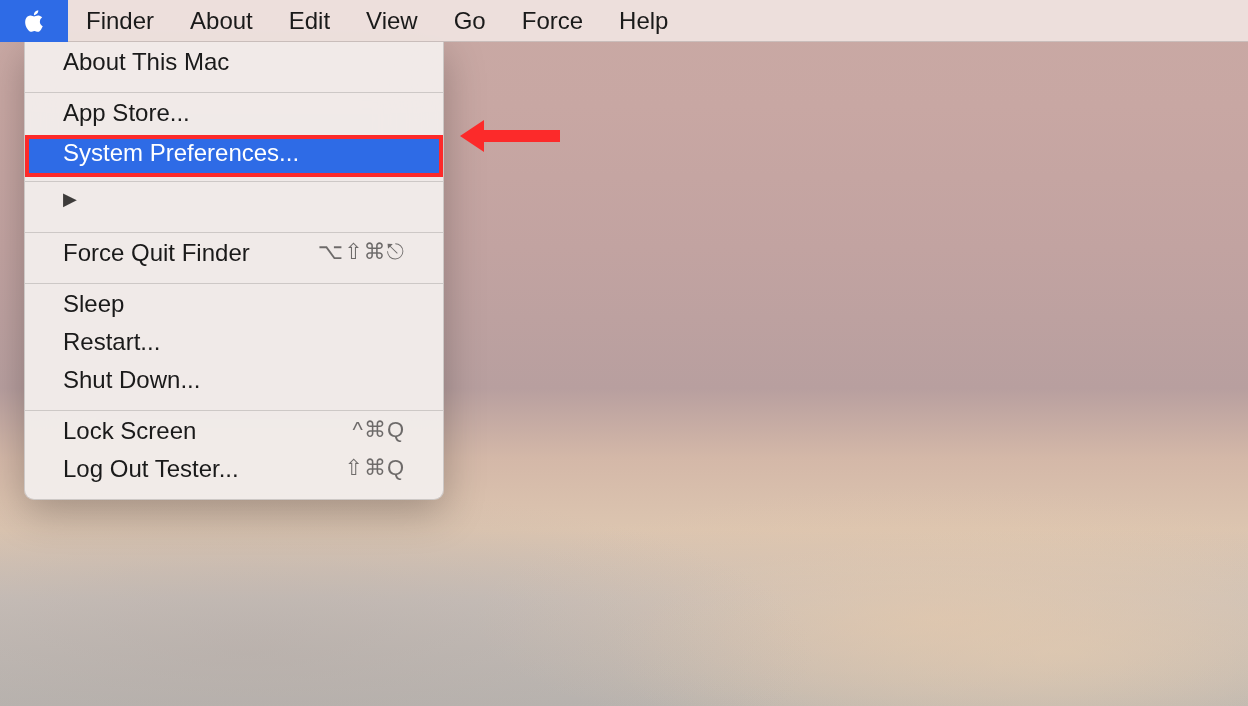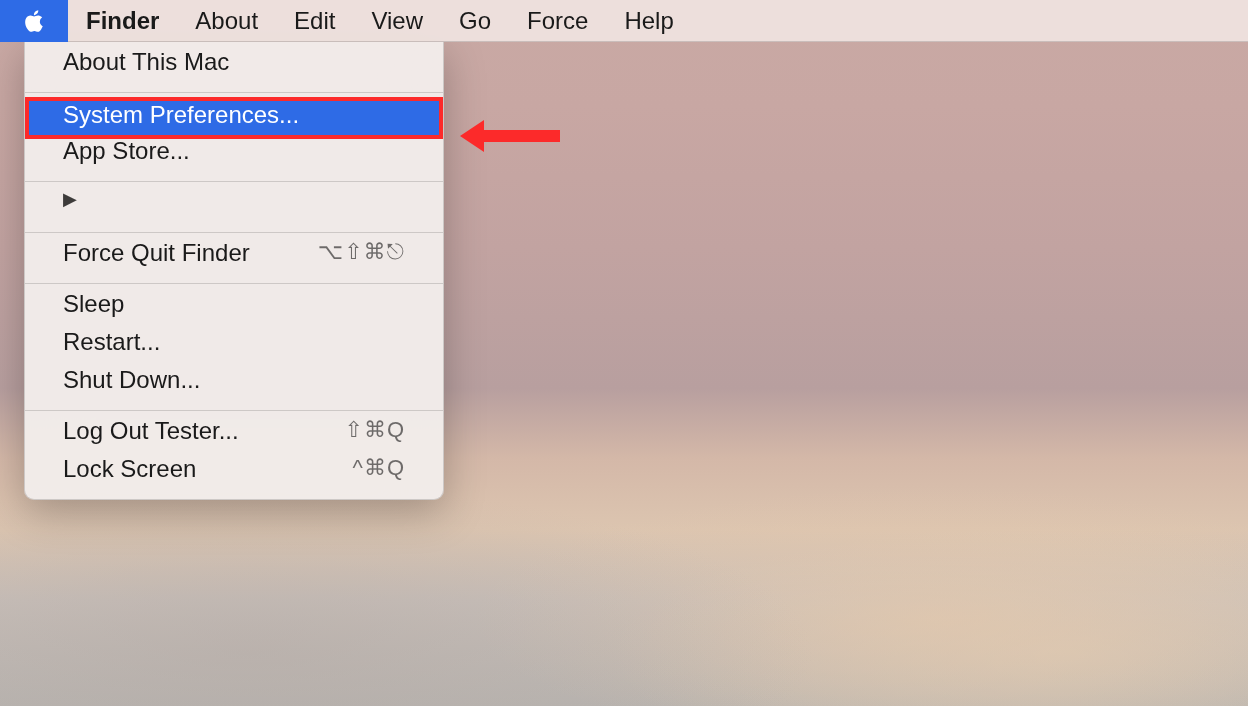--- a/index.html
+++ b/index.html
@@ -79,21 +79,21 @@
     .menubar-item {
       padding: 0 18px;
       height: 100%;
       display: flex;
       align-items: center;
       font-size: 24px;
       color: #1a1a1a;
       cursor: pointer;
     }
     .menubar-item.active-app {
-      font-weight: 700;
+      font-weight: 400;
     }
     .dropdown-menu {
       position: absolute;
       top: 42px;
       left: 24px;
       width: 420px;
       background: rgba(242, 236, 234, 0.97);
       backdrop-filter: blur(30px);
       border: 1px solid rgba(0,0,0,0.15);
       border-top: none;
@@ -172,27 +172,27 @@
     <div class="menubar-item">Help</div>
   </div>
 </div>
 
 <div class="dropdown-menu">
   <div class="menu-item">
     <span class="menu-item-label">About This Mac</span>
   </div>
   <div class="menu-separator"></div>
 
+  <div class="menu-item">
+    <span class="menu-item-label">App Store...</span>
+  </div>
+
   <div class="menu-item highlighted">
     <span class="menu-item-label">System Preferences...</span>
   </div>
-
-  <div class="menu-item">
-    <span class="menu-item-label">App Store...</span>
-  </div>
   <div class="menu-separator"></div>
 
   <div class="menu-item">
     <span class="menu-item-submenu-arrow">▶</span>
   </div>
   <div class="menu-separator"></div>
 
   <div class="menu-item">
     <span class="menu-item-label">Force Quit Finder</span>
     <span class="menu-item-shortcut">⌥⇧⌘⎋</span>
@@ -204,26 +204,26 @@
   </div>
   <div class="menu-item">
     <span class="menu-item-label">Restart...</span>
   </div>
   <div class="menu-item">
     <span class="menu-item-label">Shut Down...</span>
   </div>
   <div class="menu-separator"></div>
 
   <div class="menu-item">
+    <span class="menu-item-label">Lock Screen</span>
+    <span class="menu-item-shortcut">^⌘Q</span>
+  </div>
+  <div class="menu-item">
     <span class="menu-item-label">Log Out Tester...</span>
     <span class="menu-item-shortcut">⇧⌘Q</span>
-  </div>
-  <div class="menu-item">
-    <span class="menu-item-label">Lock Screen</span>
-    <span class="menu-item-shortcut">^⌘Q</span>
   </div>
 </div>
 
 <div class="annotation-arrow">
   <svg class="arrow-svg" viewBox="0 0 100 40">
     <polygon class="arrow-shape" points="0,20 24,4 24,14 100,14 100,26 24,26 24,36"></polygon>
   </svg>
 </div>
 
 </body></html>

